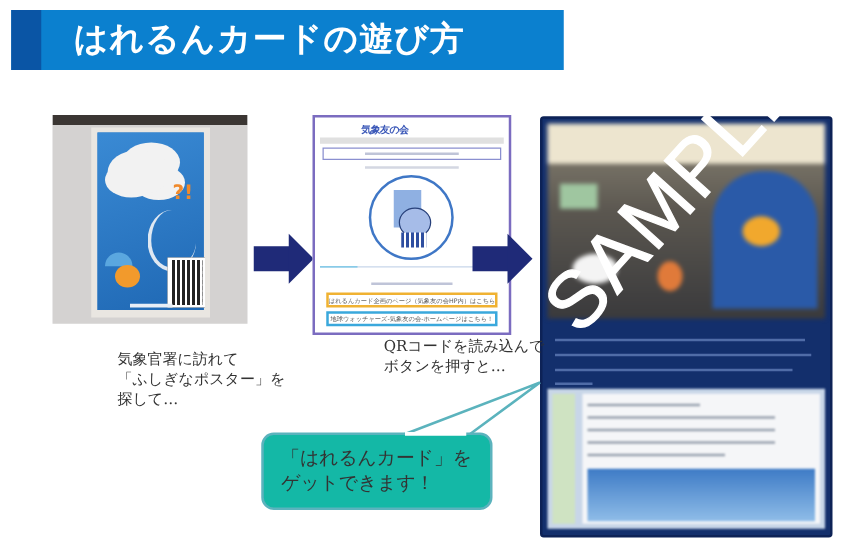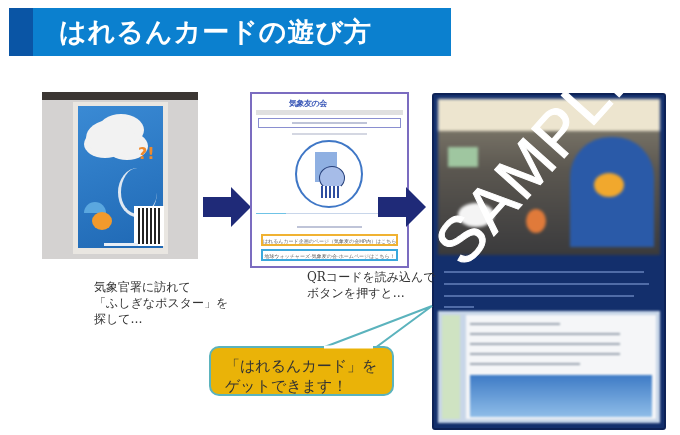--- a/index.html
+++ b/index.html
@@ -69,21 +69,21 @@
   .card-info .ln { position:absolute; left:4px; height:2px; background:#9aa3b0; }
   .card-sky { position:absolute; left:4px; top:60px; width:182px; height:42px; background:linear-gradient(180deg,#3e7bc6,#8fbde8); }
   .sample { position:absolute; left:420px; top:230px; color:#ffffff; font-size:64px; font-family:"Liberation Sans", sans-serif;
             letter-spacing:2px; transform:rotate(-48deg); transform-origin:left top; white-space:nowrap;
             -webkit-text-stroke:1px #fff; font-weight:normal; }
 
   
   .caption { position:absolute; font-family:"DejaVu Serif", serif; font-size:12px; line-height:16px; color:#333; white-space:pre;margin-left:44px; }
 
   
-  .bubble { position:absolute; left:209px; top:346px; width:185px; height:50px; border:2px solid #5bb3bd; border-radius:10px; background:#eab308; box-sizing:border-box; }
+  .bubble { position:absolute; left:209px; top:346px; width:185px; height:62px; border:2px solid #5bb3bd; border-radius:10px; background:#14b8a6; box-sizing:border-box; }
   .bubble-text { position:absolute; left:14px; top:8px; font-family:"DejaVu Serif", serif; font-size:15px; line-height:20px; color:#333; white-space:pre; }
   .bubble-tail { position:absolute; left:0; top:0; }
 </style>
 </head>
 <body>
 
 <div class="banner">
   <div class="banner-accent"></div>
   <div class="banner-title">はれるんカードの遊び方</div>
 </div>

